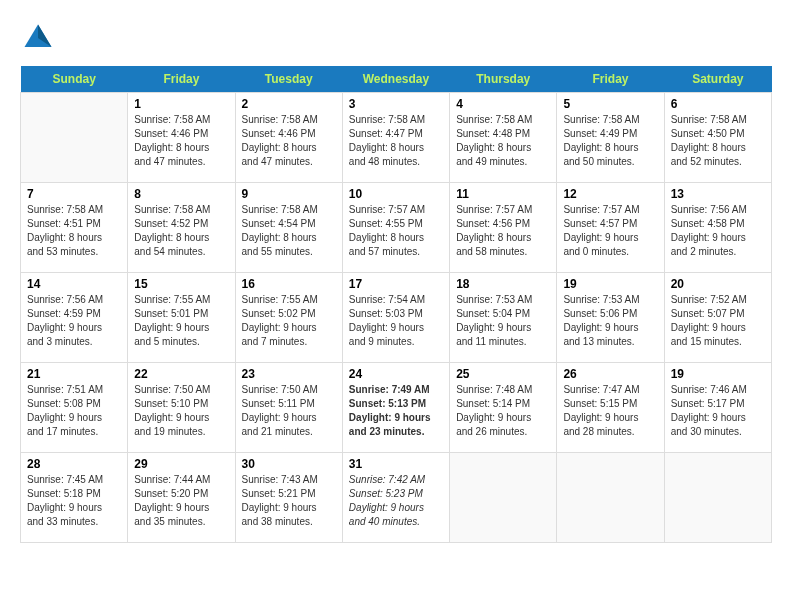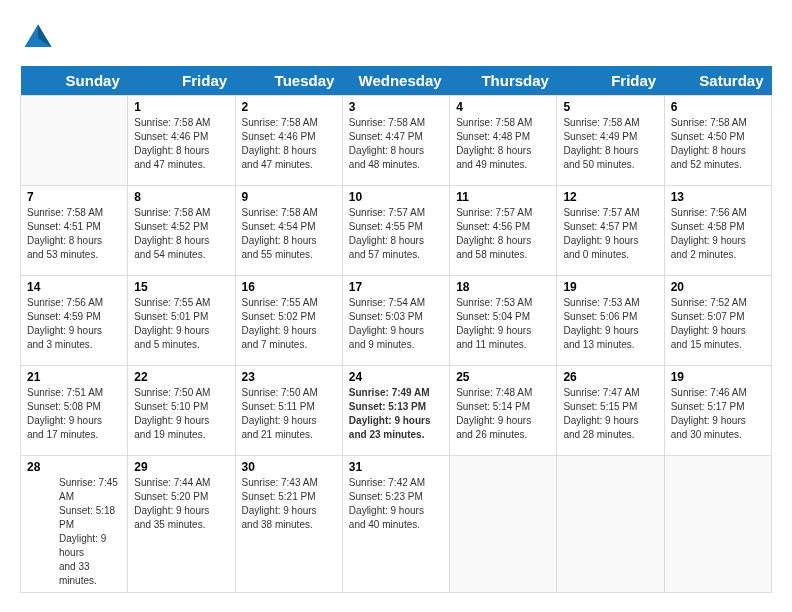--- a/index.html
+++ b/index.html
@@ -46,24 +46,24 @@
       font-size: 14px;
       color: #555;
     }
     .calendar {
       width: 100%;
       border-collapse: collapse;
       font-size: 11px;
     }
     .calendar th {
       background-color: #1a7abf;
-      color: #ffffff;
-      text-align: right;
+      color: #bef264;
+      text-align: center;
       padding: 6px 8px;
-      font-size: 15px;
+      font-size: 12px;
       font-weight: bold;
     }
     .calendar td {
       border: 1px solid #ddd;
       vertical-align: top;
       padding: 4px 6px;
       width: calc(100% / 7);
       min-height: 80px;
       height: 90px;
     }
@@ -308,42 +308,42 @@
           <div class="day-number">19</div>
           <div class="day-info" style="white-space: pre-line;">Sunrise: 7:46 AM
 Sunset: 5:17 PM
 Daylight: 9 hours
 and 30 minutes.</div>
         </td>
       </tr>
       <tr>
         <td>
           <div class="day-number">28</div>
-          <div class="day-info" style="white-space: pre-line; margin-left: 32px;">Sunrise: 7:45 AM
+          <div class="day-info" style="white-space: pre-line;">Sunrise: 7:45 AM
 Sunset: 5:18 PM
 Daylight: 9 hours
 and 33 minutes.</div>
         </td>
         <td>
           <div class="day-number">29</div>
           <div class="day-info" style="white-space: pre-line;">Sunrise: 7:44 AM
 Sunset: 5:20 PM
 Daylight: 9 hours
 and 35 minutes.</div>
         </td>
         <td>
           <div class="day-number">30</div>
           <div class="day-info" style="white-space: pre-line;">Sunrise: 7:43 AM
 Sunset: 5:21 PM
 Daylight: 9 hours
 and 38 minutes.</div>
         </td>
         <td>
           <div class="day-number">31</div>
-          <div class="day-info" style="white-space: pre-line;">Sunrise: 7:42 AM
+          <div class="day-info" style="white-space: pre-line; font-style: italic;">Sunrise: 7:42 AM
 Sunset: 5:23 PM
 Daylight: 9 hours
 and 40 minutes.</div>
         </td>
         <td class="empty-cell"></td>
         <td class="empty-cell"></td>
         <td class="empty-cell"></td>
       </tr>
     </tbody>
 </table>

